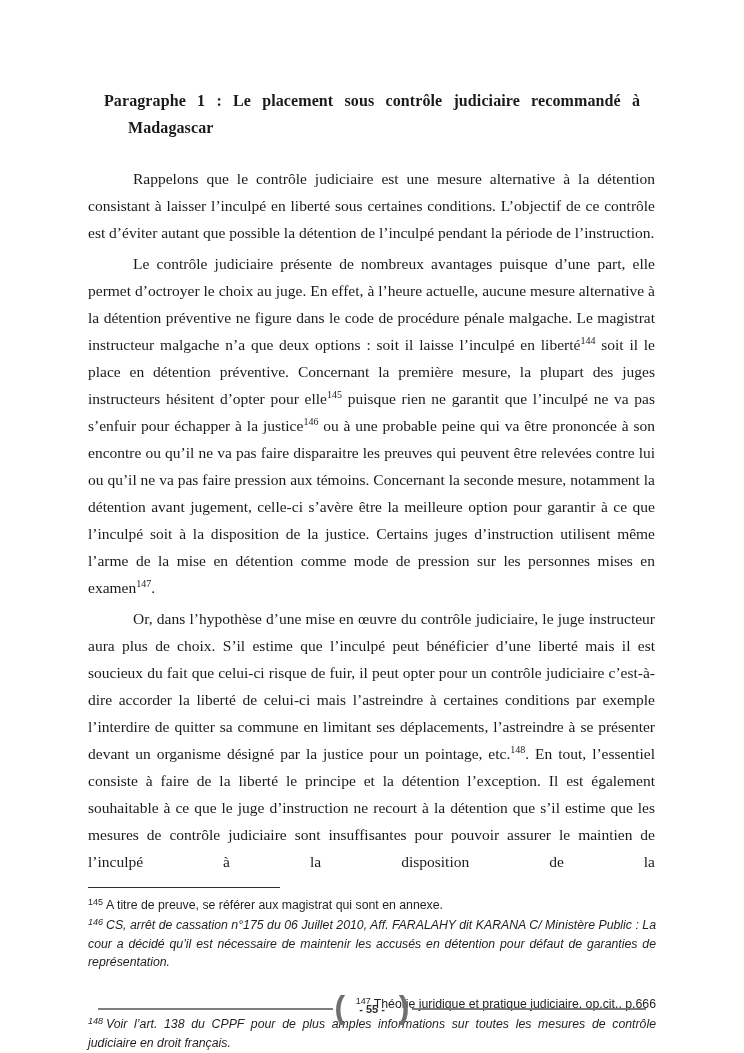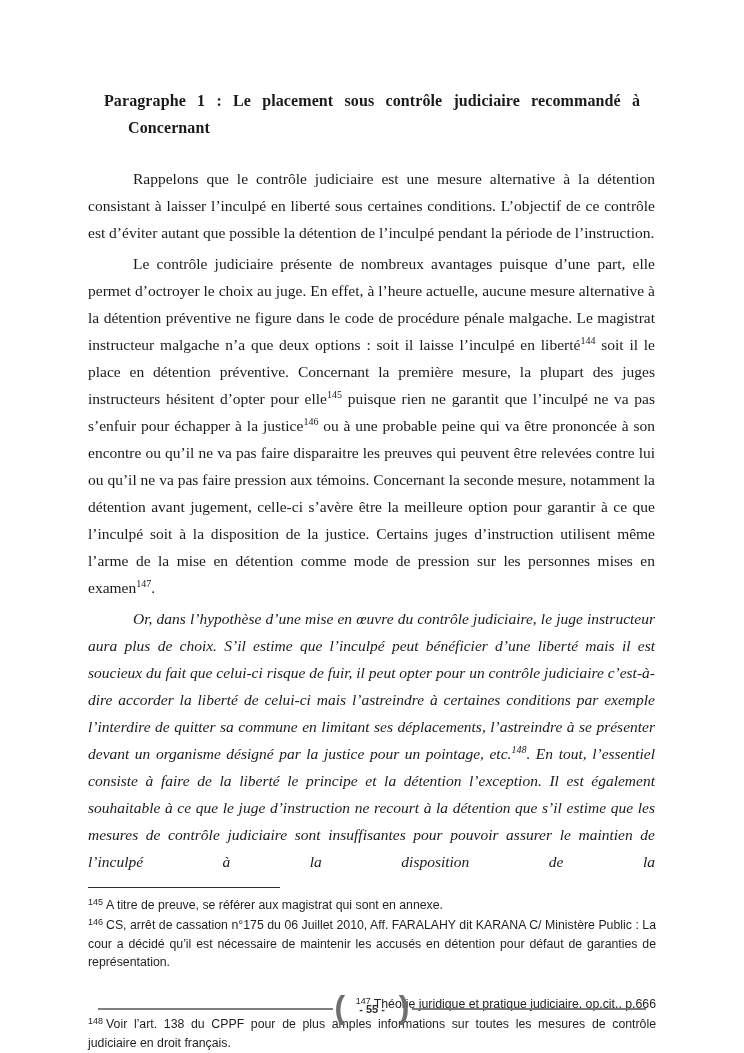--- a/index.html
+++ b/index.html
@@ -24,21 +24,21 @@
   .h-line1 { padding-left: 16px; text-align: justify; text-align-last: justify; }
   .h-line2 { padding-left: 40px; }
 
   .para {
     font-size: 15.5px;
     line-height: 27px;
     text-align: justify;
     text-indent: 45px;
     margin: 0 1px 4px 0;
   }
-  .para.cutoff { text-align-last: justify; font-style: italic; }
+  .para.cutoff { text-align-last: justify; }
 
   sup.ref {
     font-size: 10px;
     line-height: 0;
     vertical-align: baseline;
     position: relative;
     top: -6px;
   }
 
   .fn-sep {
@@ -48,21 +48,21 @@
     height: 0;
   }
 
   .footnotes {
     font-family: "Liberation Sans", sans-serif;
     font-size: 12.3px;
     line-height: 1.5;
     color: #1f1f1f;
   }
   .footnote { margin: 0 0 2px 0; }
-  .footnote.justified { text-align: justify; }
+  .footnote.justified { text-align: justify; font-style: italic; }
   .footnote.spaced { margin-top: 23px; text-align: right; }
   .fn-num {
     font-size: 9px;
     position: relative;
     top: -4px;
     margin-right: 3px;
   }
 
   .page-footer {
     position: absolute;
@@ -90,21 +90,21 @@
   }
 </style>
 </head>
 <body>
 
 <div class="page">
   <div class="content">
 
     <div class="heading">
       <div class="h-line1">Paragraphe 1 : Le placement sous contrôle judiciaire recommandé à</div>
-      <div class="h-line2">Concernant</div>
+      <div class="h-line2">Madagascar</div>
     </div>
 
     <p class="para"><span>Rappelons que le contrôle judiciaire est une mesure alternative à la détention consistant à laisser l’inculpé en liberté sous certaines conditions. L’objectif de ce contrôle est d’éviter autant que possible la détention de l’inculpé pendant la période de l’instruction.</span></p>
 
     <p class="para"><span>Le contrôle judiciaire présente de nombreux avantages puisque d’une part, elle permet d’octroyer le choix au juge. En effet, à l’heure actuelle, aucune mesure alternative à la détention préventive ne figure dans le code de procédure pénale malgache. Le magistrat instructeur malgache n’a que deux options : soit il laisse l’inculpé en liberté</span><sup class="ref">144</sup><span> soit il le place en détention préventive. Concernant la première mesure, la plupart des juges instructeurs hésitent d’opter pour elle</span><sup class="ref">145</sup><span> puisque rien ne garantit que l’inculpé ne va pas s’enfuir pour échapper à la justice</span><sup class="ref">146</sup><span> ou à une probable peine qui va être prononcée à son encontre ou qu’il ne va pas faire disparaitre les preuves qui peuvent être relevées contre lui ou qu’il ne va pas faire pression aux témoins. Concernant la seconde mesure, notamment la détention avant jugement, celle-ci s’avère être la meilleure option pour garantir à ce que l’inculpé soit à la disposition de la justice. Certains juges d’instruction utilisent même l’arme de la mise en détention comme mode de pression sur les personnes mises en examen</span><sup class="ref">147</sup><span>.</span></p>
 
     <p class="para cutoff"><span>Or, dans l’hypothèse d’une mise en œuvre du contrôle judiciaire, le juge instructeur aura plus de choix. S’il estime que l’inculpé peut bénéficier d’une liberté mais il est soucieux du fait que celui-ci risque de fuir, il peut opter pour un contrôle judiciaire c’est-à-dire accorder la liberté de celui-ci mais l’astreindre à certaines conditions par exemple l’interdire de quitter sa commune en limitant ses déplacements, l’astreindre à se présenter devant un organisme désigné par la justice pour un pointage, etc.</span><sup class="ref">148</sup><span>. En tout, l’essentiel consiste à faire de la liberté le principe et la détention l’exception. Il est également souhaitable à ce que le juge d’instruction ne recourt à la détention que s’il estime que les mesures de contrôle judiciaire sont insuffisantes pour pouvoir assurer le maintien de l’inculpé à la disposition de la</span></p>
 
     <div class="fn-sep"></div>
 

